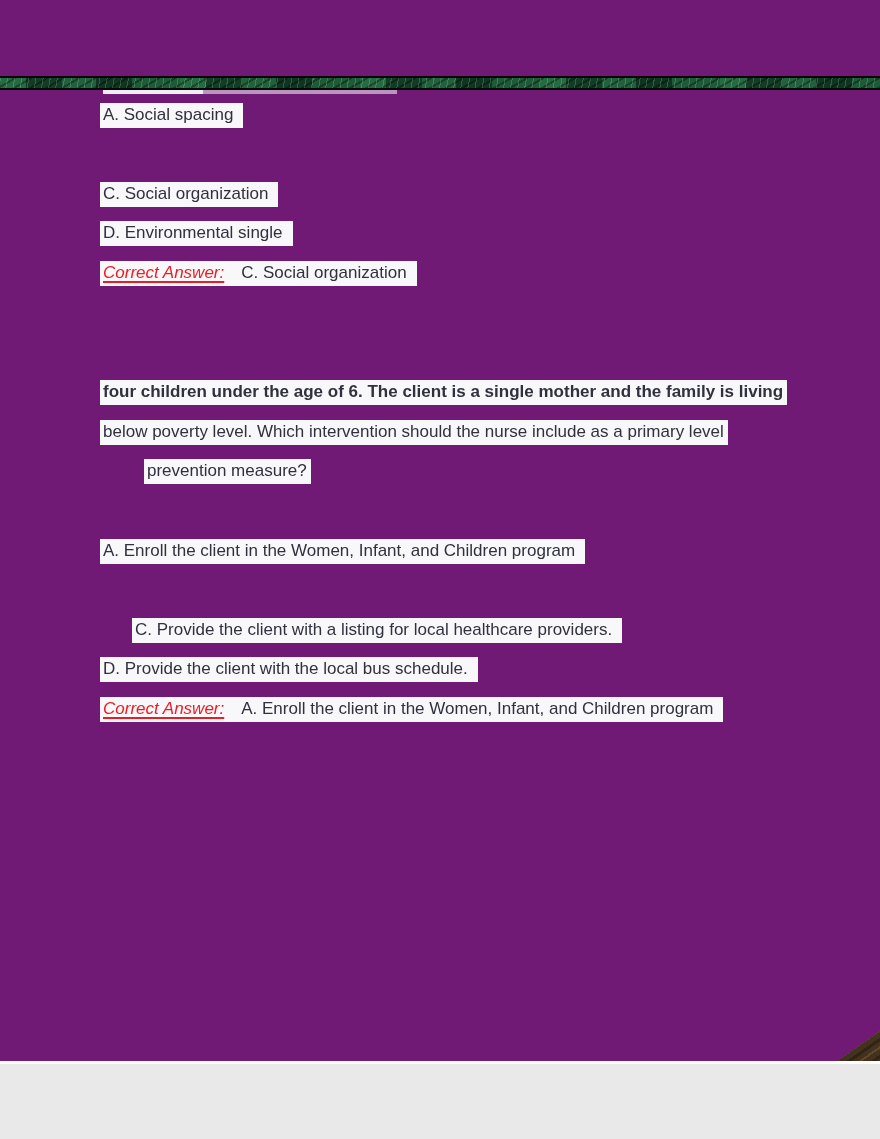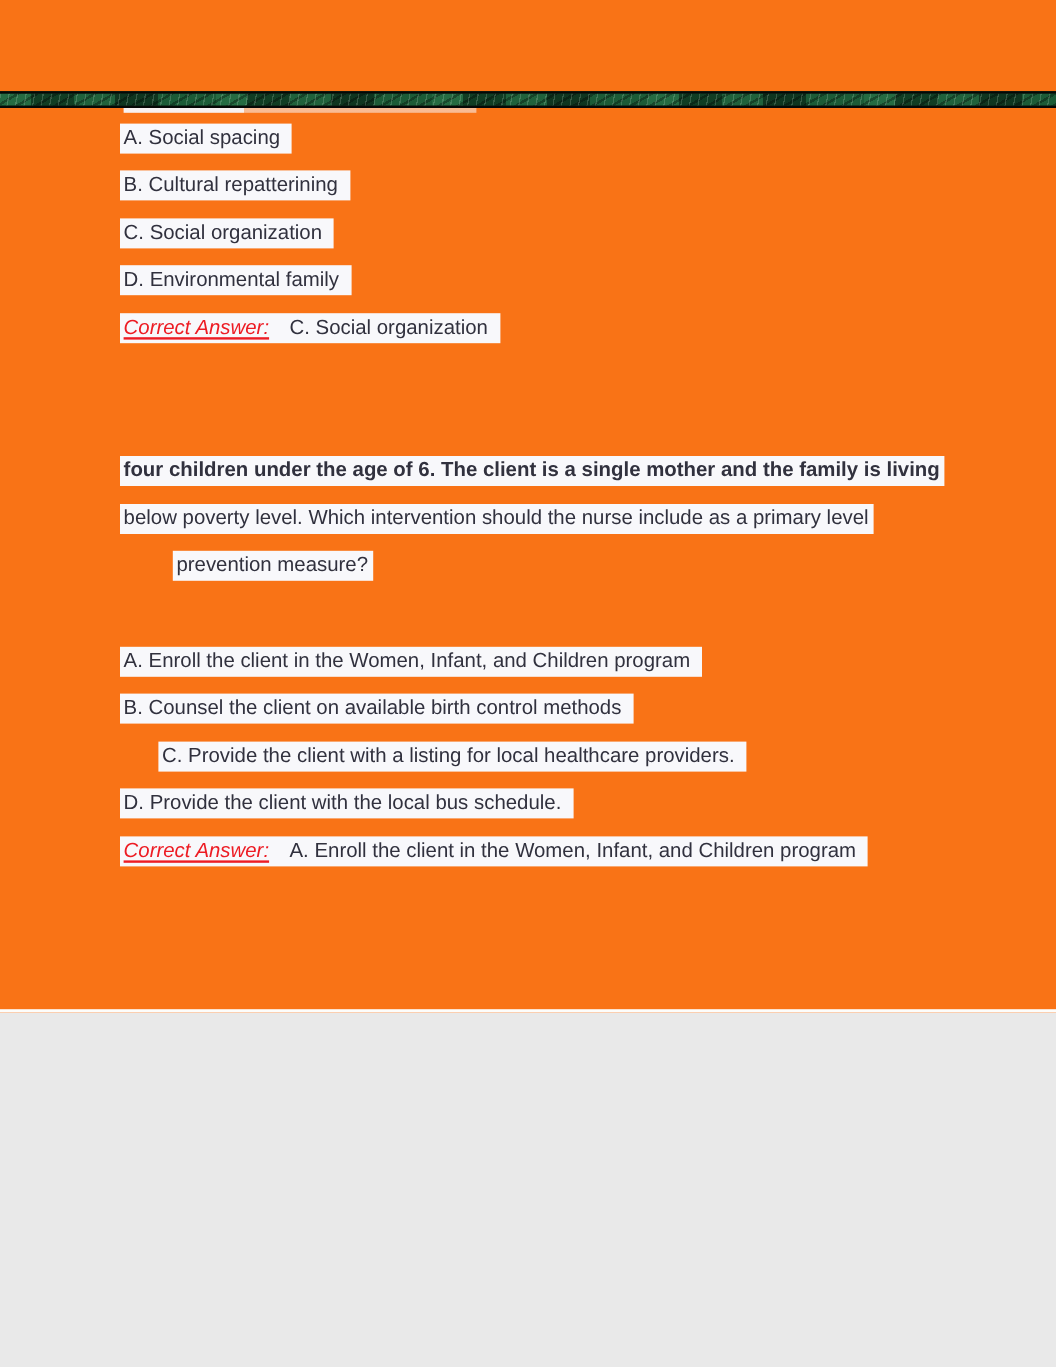--- a/index.html
+++ b/index.html
@@ -3,23 +3,23 @@
 <meta charset="utf-8">
 <style>
   html,body{margin:0;padding:0;}
   body{
     font-family:"Liberation Sans", sans-serif;
     background:#e9e9e9;
   }
   .page{
     position:relative;
     width:880px;
-    height:844px;
+    height:1064px;
     margin:0 auto;
-    background:#f97316;
+    background:#701a75;
     overflow:hidden;
   }
   
   .divider{
     position:absolute;
     left:0; top:76px;
     width:100%;
     height:14px;
     box-sizing:border-box;
     border-top:2px solid #060806;
@@ -99,50 +99,44 @@
 <body>
 
 <div class="page">
 
   <div class="divider"></div>
   <div class="sliver"></div>
 
   <div class="line" style="top:103px;">
     <span class="hl">A. Social spacing</span>
   </div>
-  <div class="line" style="top:142px;">
-    <span class="hl">B. Cultural repatterining</span>
-  </div>
   <div class="line" style="top:182px;">
     <span class="hl">C. Social organization</span>
   </div>
   <div class="line" style="top:221px;">
-    <span class="hl">D. Environmental family</span>
+    <span class="hl">D. Environmental single</span>
   </div>
   <div class="line" style="top:261px;">
     <span class="hl">
       <span class="ca-label">Correct Answer:</span><span class="ca-value">C. Social organization</span>
     </span>
   </div>
 
   <div class="line" style="top:380px;font-weight:bold;">
     <span class="hl" style="padding-right:4px;">four children under the age of 6. The client is a single mother and the family is living</span>
   </div>
   <div class="line" style="top:420px;text-align:center;">
     <span class="hl" style="padding-right:4px;">below poverty level. Which intervention should the nurse include as a primary level</span>
   </div>
   <div class="line" style="top:459px;margin-left:44px;">
     <span class="hl" style="padding-right:4px;">prevention measure?</span>
   </div>
 
   <div class="line" style="top:539px;">
     <span class="hl">A. Enroll the client in the Women, Infant, and Children program</span>
-  </div>
-  <div class="line" style="top:578px;">
-    <span class="hl">B. Counsel the client on available birth control methods</span>
   </div>
   <div class="line" style="top:618px;padding-left:32px;">
     <span class="hl">C. Provide the client with a listing for local healthcare providers.</span>
   </div>
   <div class="line" style="top:697px;">
     <span class="hl">
       <span class="ca-label">Correct Answer:</span><span class="ca-value">A. Enroll the client in the Women, Infant, and Children program</span>
     </span>
   </div>
   <div class="line" style="top:657px;">

